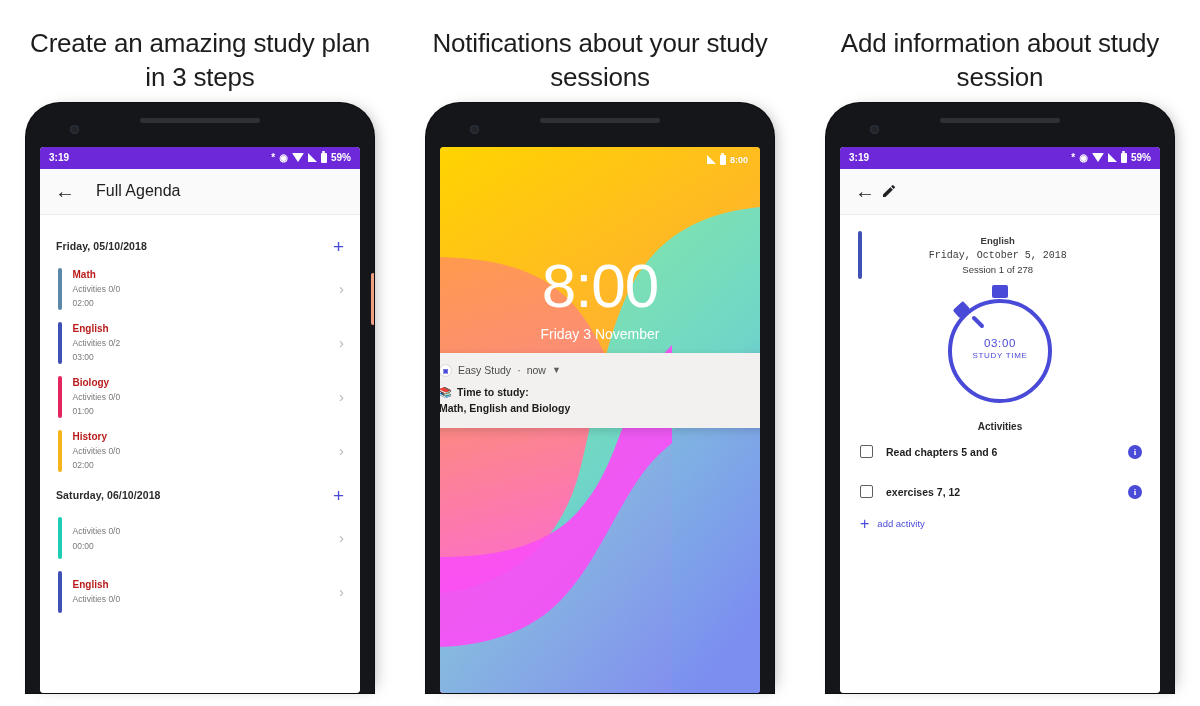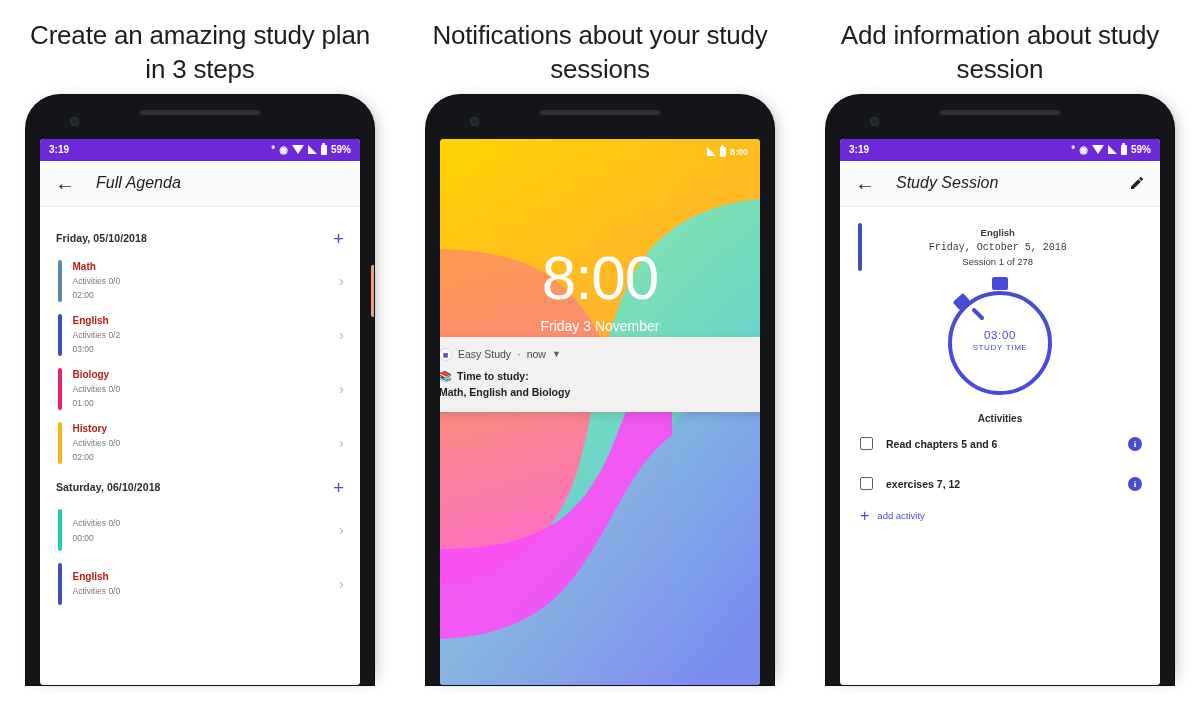--- a/index.html
+++ b/index.html
@@ -9,20 +9,21 @@
     font-family: "Liberation Sans", sans-serif;
     overflow: hidden;
   }
   .gallery {
     width: 1200px; height: 526px;
     display: flex;
     flex-direction: row;
     align-items: flex-start;
     justify-content: space-between;
     background: #fff;
+    margin-top: 8px;
   }
   .panel {
     width: 400px;
     height: 706px;
     position: relative;
     display: flex;
     flex-direction: column;
     align-items: center;
   }
   .caption {
@@ -130,21 +131,20 @@
     width: 26px; height: 26px;
     display: flex; align-items: center; justify-content: center;
     font-size: 20px; color: #202124; line-height: 1;
   }
   .appbar .title {
     margin-left: 18px;
     font-size: 16px;
     color: #212121;
     font-weight: 400;
     flex: 1;
-    font-style: italic;
   }
   .appbar .edit-ico {
     width: 22px; height: 22px;
     display: flex; align-items: center; justify-content: center;
   }
 
   
   .agenda { padding-top: 14px; background: #fff; height: 478px; }
   .date-row {
     display: flex; align-items: center; justify-content: space-between;
@@ -197,21 +197,21 @@
     line-height: 1;
   }
   .lock-clock .sub {
     margin-top: 9px; font-size: 14px; color: #fff; font-weight: 500;
   }
 
   
   .notif {
     position: absolute;
     left: -14px; right: -14px;
-    top: 198px;
+    top: 206px;
     background: #f2f1f0;
     border-radius: 11px;
     padding: 11px 13px 14px 13px;
     z-index: 9;
     box-shadow: 0 3px 10px rgba(0,0,0,0.14);
   }
   .notif-head {
     display: flex; align-items: center; gap: 6px;
     font-size: 10.5px; color: #4b4b4b;
   }
@@ -483,21 +483,20 @@
             <span class="sb-ico">◉</span>
             <span class="sb-wifi"></span>
             <span class="sb-sig"></span>
             <span class="sb-batt"></span>
             <span>59%</span>
           </span>
         </div>
 
         <div class="appbar">
           <div class="back">←</div>
-          <div class="title">Study Session</div>
           <div class="edit-ico">
             <svg width="16" height="16" viewBox="0 0 24 24" fill="#202124">
               <path d="M3 17.25V21h3.75L17.81 9.94l-3.75-3.75L3 17.25zM20.71 7.04a1 1 0 0 0 0-1.41l-2.34-2.34a1 1 0 0 0-1.41 0l-1.83 1.83 3.75 3.75 1.83-1.83z"></path>
             </svg>
           </div>
         </div>
 
         <div class="session">
 
           <div class="session-head">

